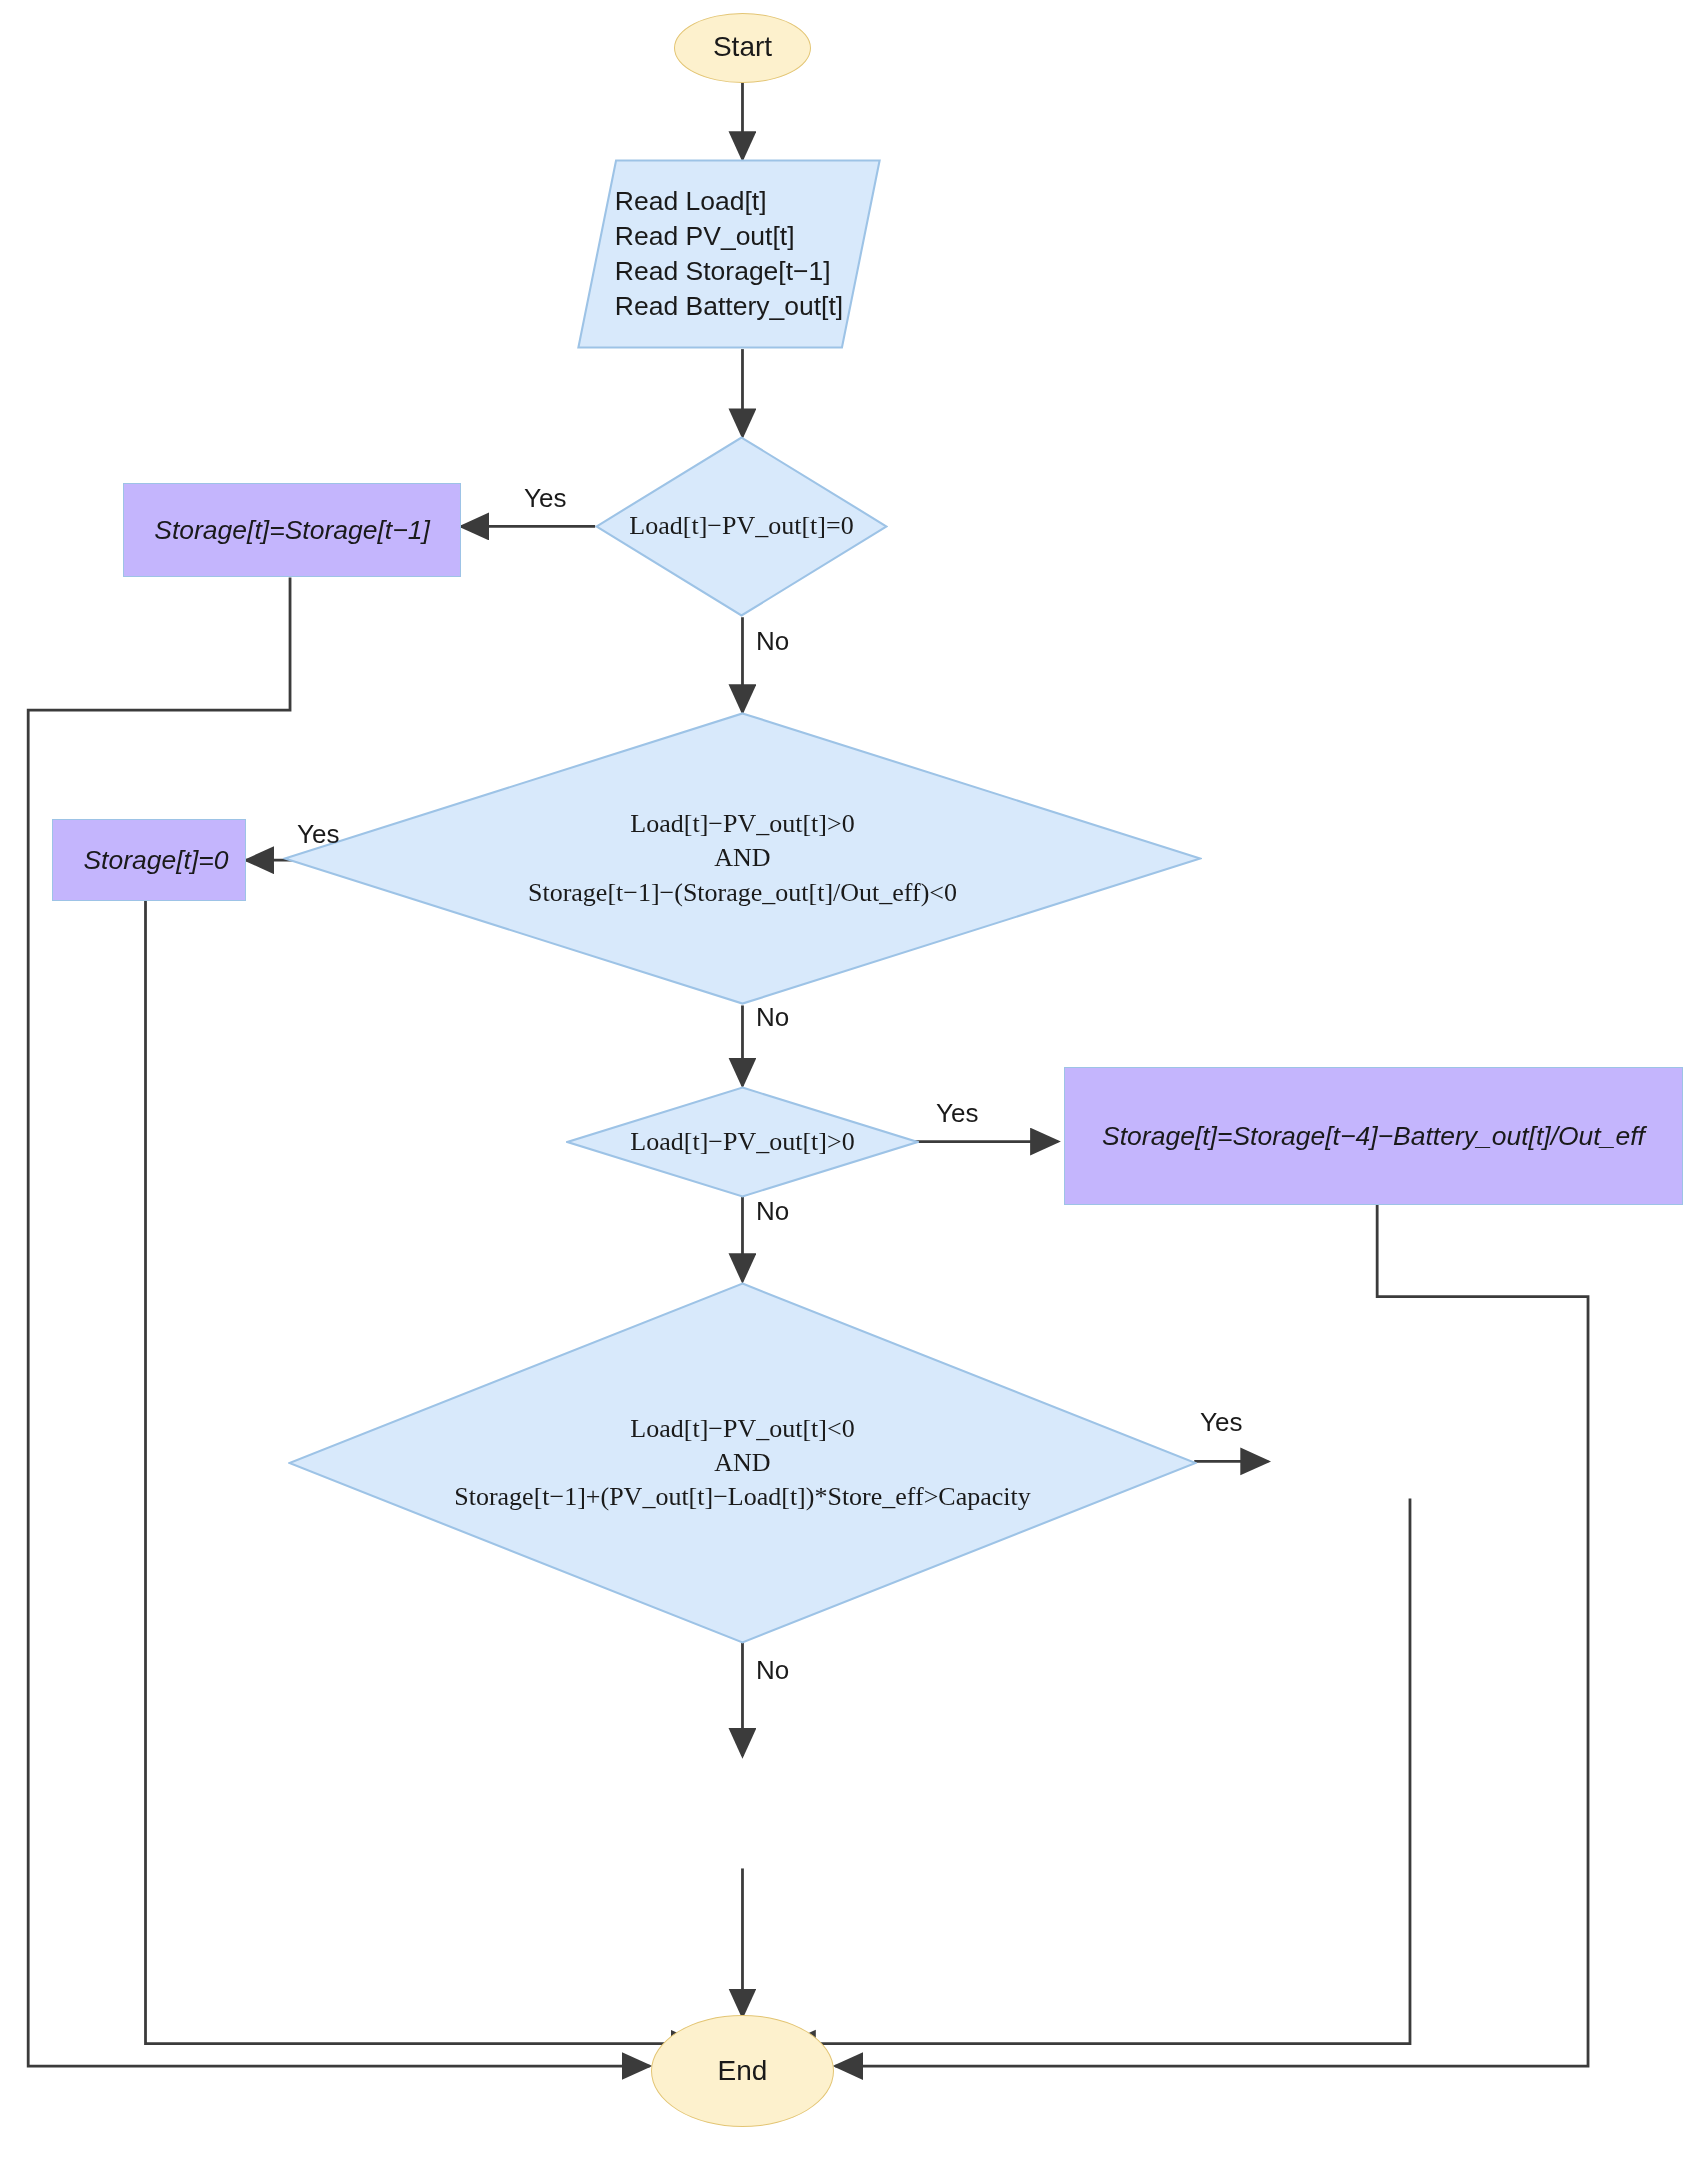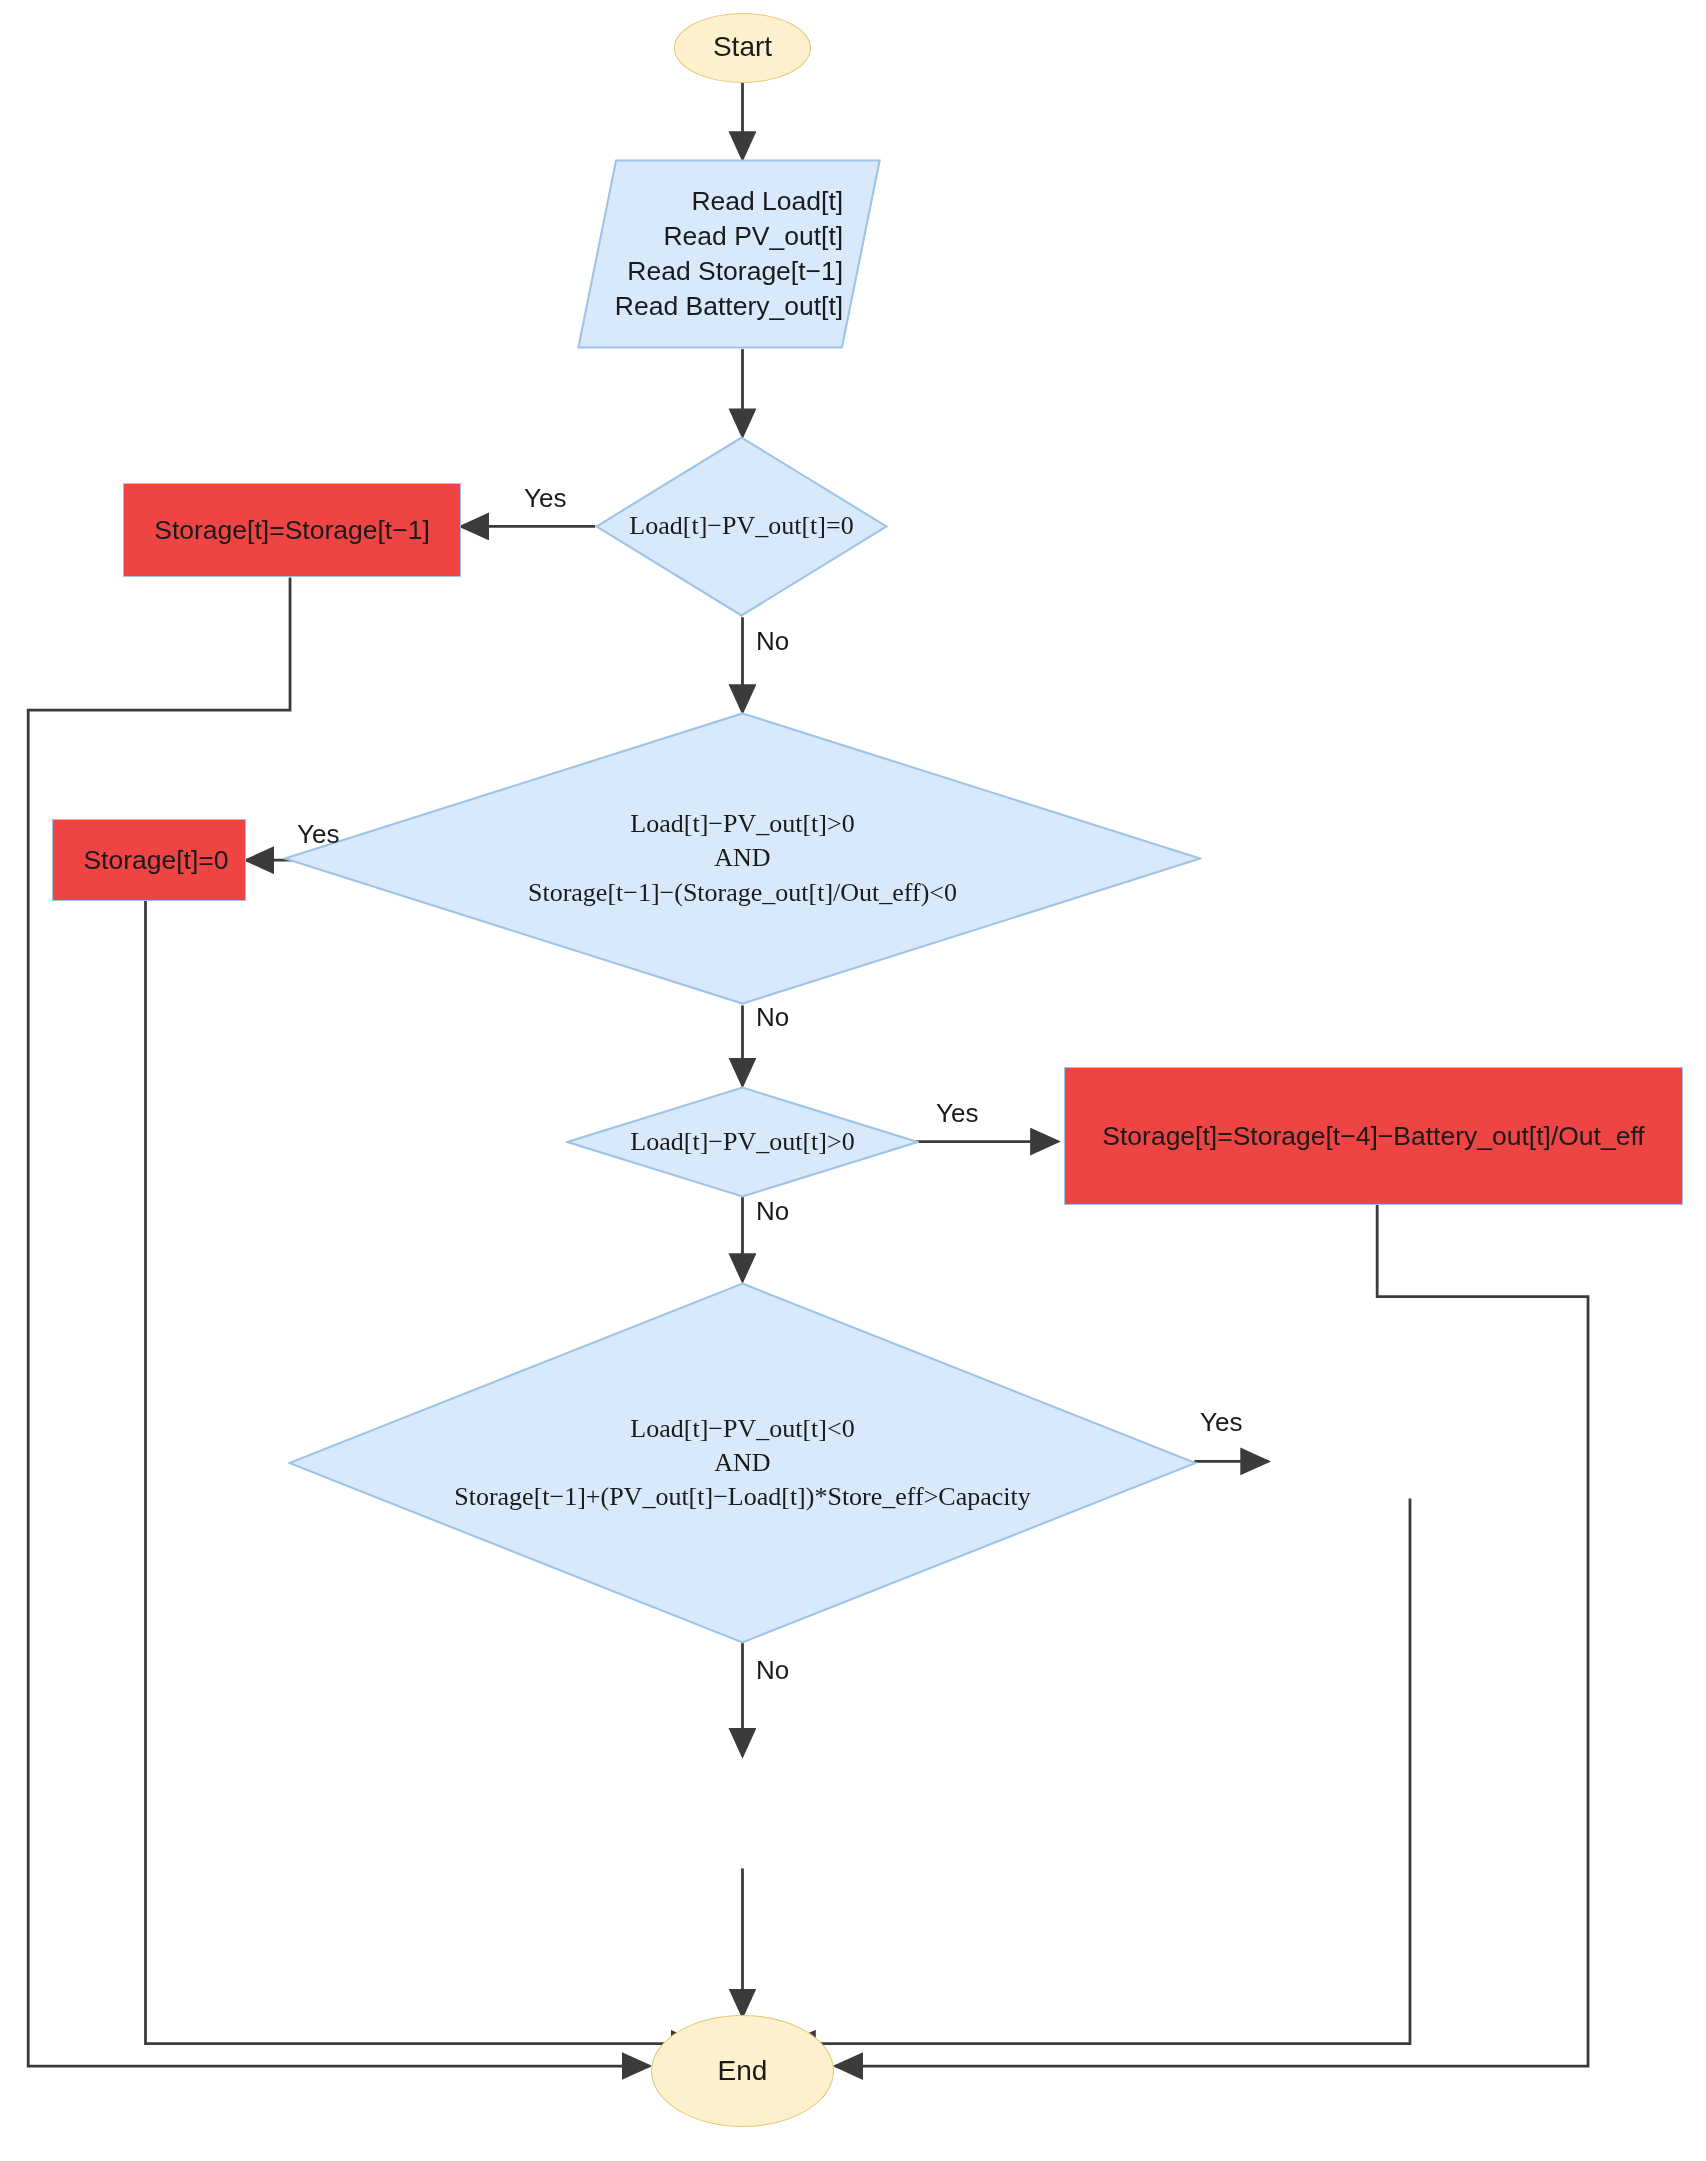--- a/index.html
+++ b/index.html
@@ -37,42 +37,43 @@
     line-height: 1.30;
     white-space: pre-line;
   }
   .terminator {
     background: #fdf1cd;
     border: 1.4px solid #e3c574;
     border-radius: 50%;
     font-size: 28px;
   }
   .process {
-    background: #ef4444;
+    background: #c4b5fd;
     border: 1.4px solid #9dc3e6;
     font-size: 26.5px;
+    font-style: italic;
   }
   .io-wrap {
     position: absolute;
   }
   .io-wrap svg {
     position: absolute;
     left: 0;
     top: 0;
   }
   .io-text {
     position: absolute;
     left: 0;
     top: 0;
     width: 100%;
     height: 100%;
     display: flex;
     align-items: center;
     justify-content: center;
-    text-align: right;
+    text-align: left;
     font-size: 26.5px;
     line-height: 1.32;
     color: #1a1a1a;
     white-space: pre-line;
   }
   .decision-wrap {
     position: absolute;
     font-family: Liberation Serif, serif;
   }
   .decision-wrap svg {

